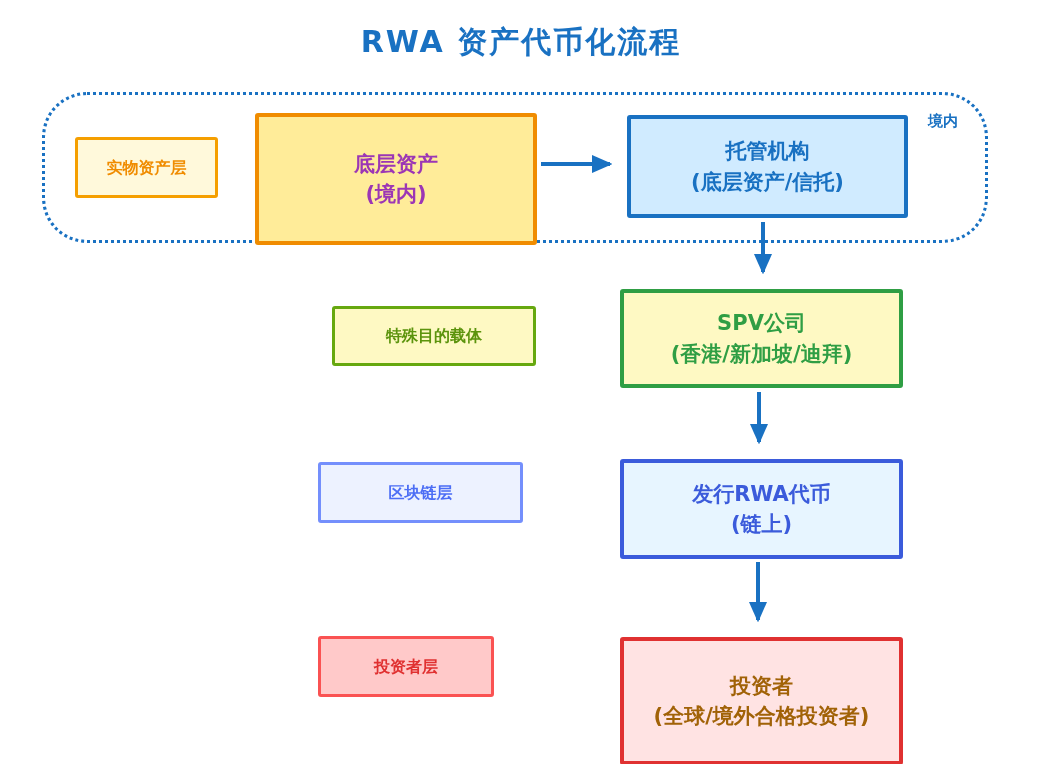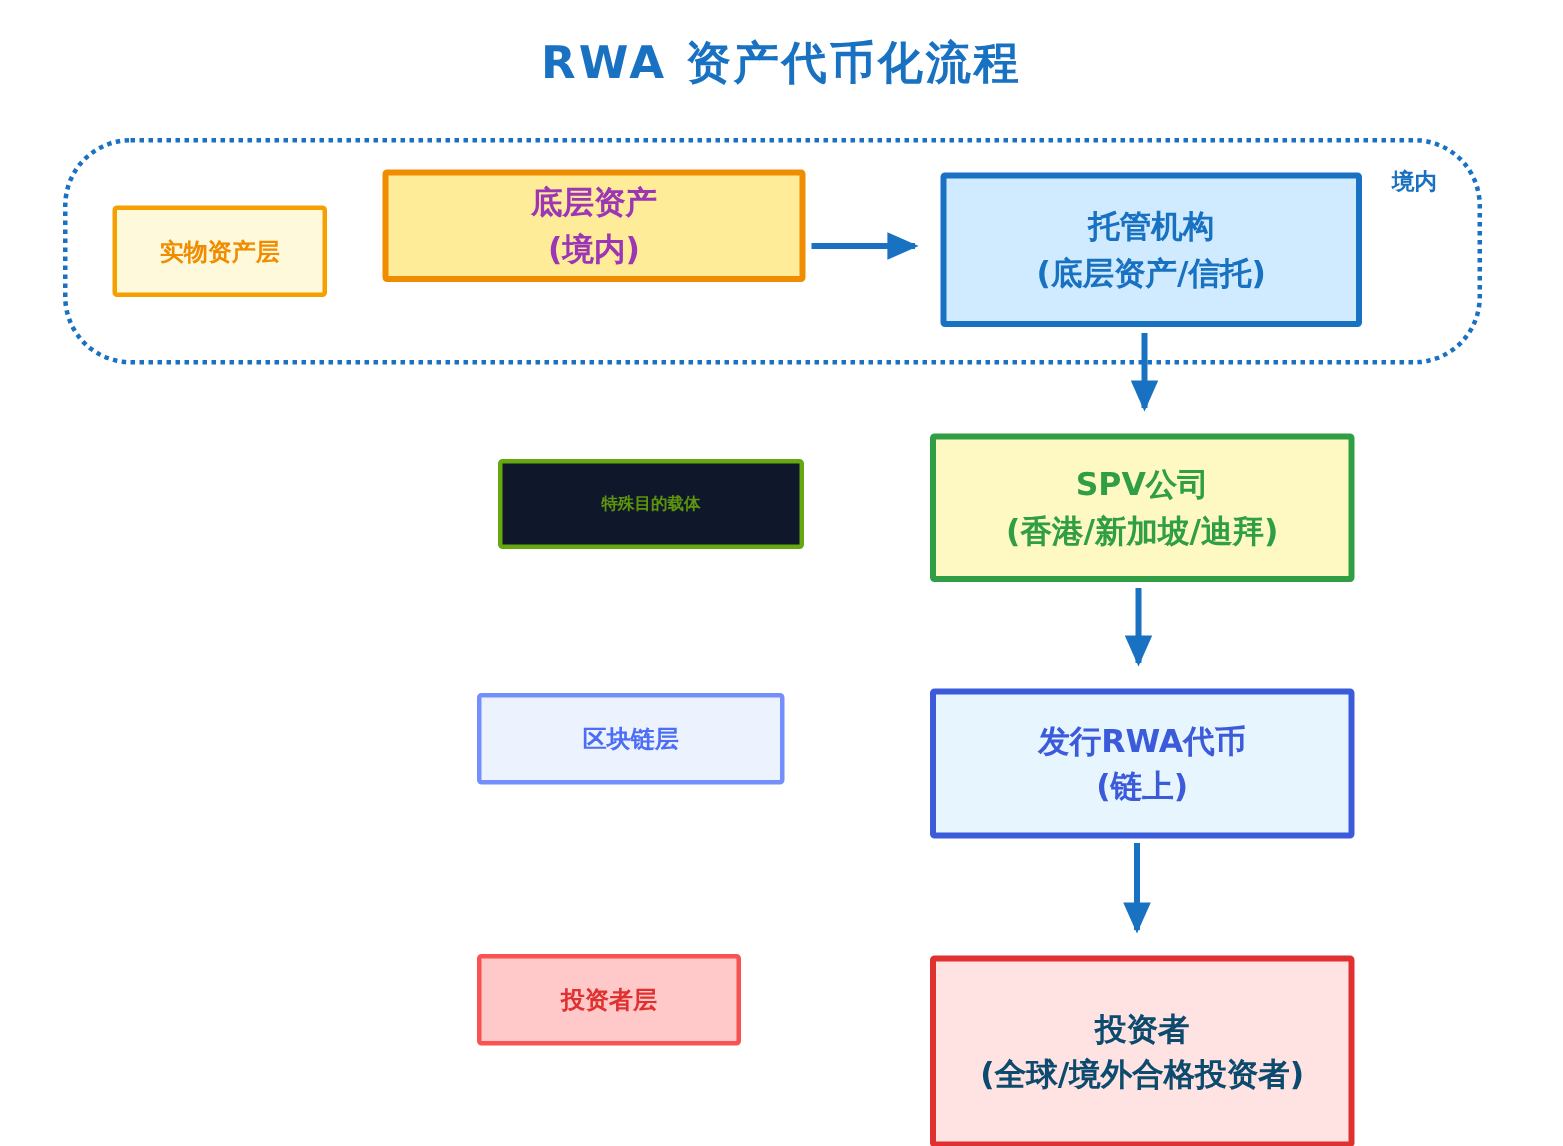--- a/index.html
+++ b/index.html
@@ -58,56 +58,56 @@
     line-height: 1.45;
     box-sizing: border-box;
   }
   
   .box-physical {
     left: 75px; top: 137px; width: 143px; height: 61px;
     background: #fff9db; border: 3px solid #f59f00;
     color: #f08c00; font-size: 16px;
   }
   .box-underlying {
-    left: 255px; top: 113px; width: 282px; height: 75px;
+    left: 255px; top: 113px; width: 282px; height: 132px;
     background: #ffec99; border: 4px solid #f08c00;
     color: #9c36b5; font-size: 21px;
   }
   .box-custodian {
     left: 627px; top: 115px; width: 281px; height: 103px;
     background: #d0ebff; border: 4px solid #1971c2;
     color: #1971c2; font-size: 21px;
   }
   
   .box-spv {
     left: 620px; top: 289px; width: 283px; height: 99px;
     background: #fef9c3; border: 4px solid #2f9e44;
     color: #2f9e44; font-size: 21px;
   }
   .box-spv-layer {
     left: 332px; top: 306px; width: 204px; height: 60px;
-    background: #0f172a; border: 3px solid #66a80f;
-    color: #5c940d; font-size: 11px;
+    background: #fef9c3; border: 3px solid #66a80f;
+    color: #5c940d; font-size: 16px;
   }
   
   .box-token {
     left: 620px; top: 459px; width: 283px; height: 100px;
     background: #e7f5ff; border: 4px solid #3b5bdb;
     color: #3b5bdb; font-size: 21px;
   }
   .box-blockchain-layer {
     left: 318px; top: 462px; width: 205px; height: 61px;
     background: #edf2ff; border: 3px solid #748ffc;
     color: #4c6ef5; font-size: 16px;
   }
   
   .box-investors {
     left: 620px; top: 637px; width: 283px; height: 128px;
     background: #ffe3e3; border: 4px solid #e03131;
-    color: #0c4a6e; font-size: 21px;
+    color: #a16207; font-size: 21px;
   }
   .box-investor-layer {
     left: 318px; top: 636px; width: 176px; height: 61px;
     background: #ffc9c9; border: 3px solid #fa5252;
     color: #e03131; font-size: 16px;
   }
   .arrows {
     position: absolute;
     left: 0; top: 0;
     width: 1042px; height: 764px;

